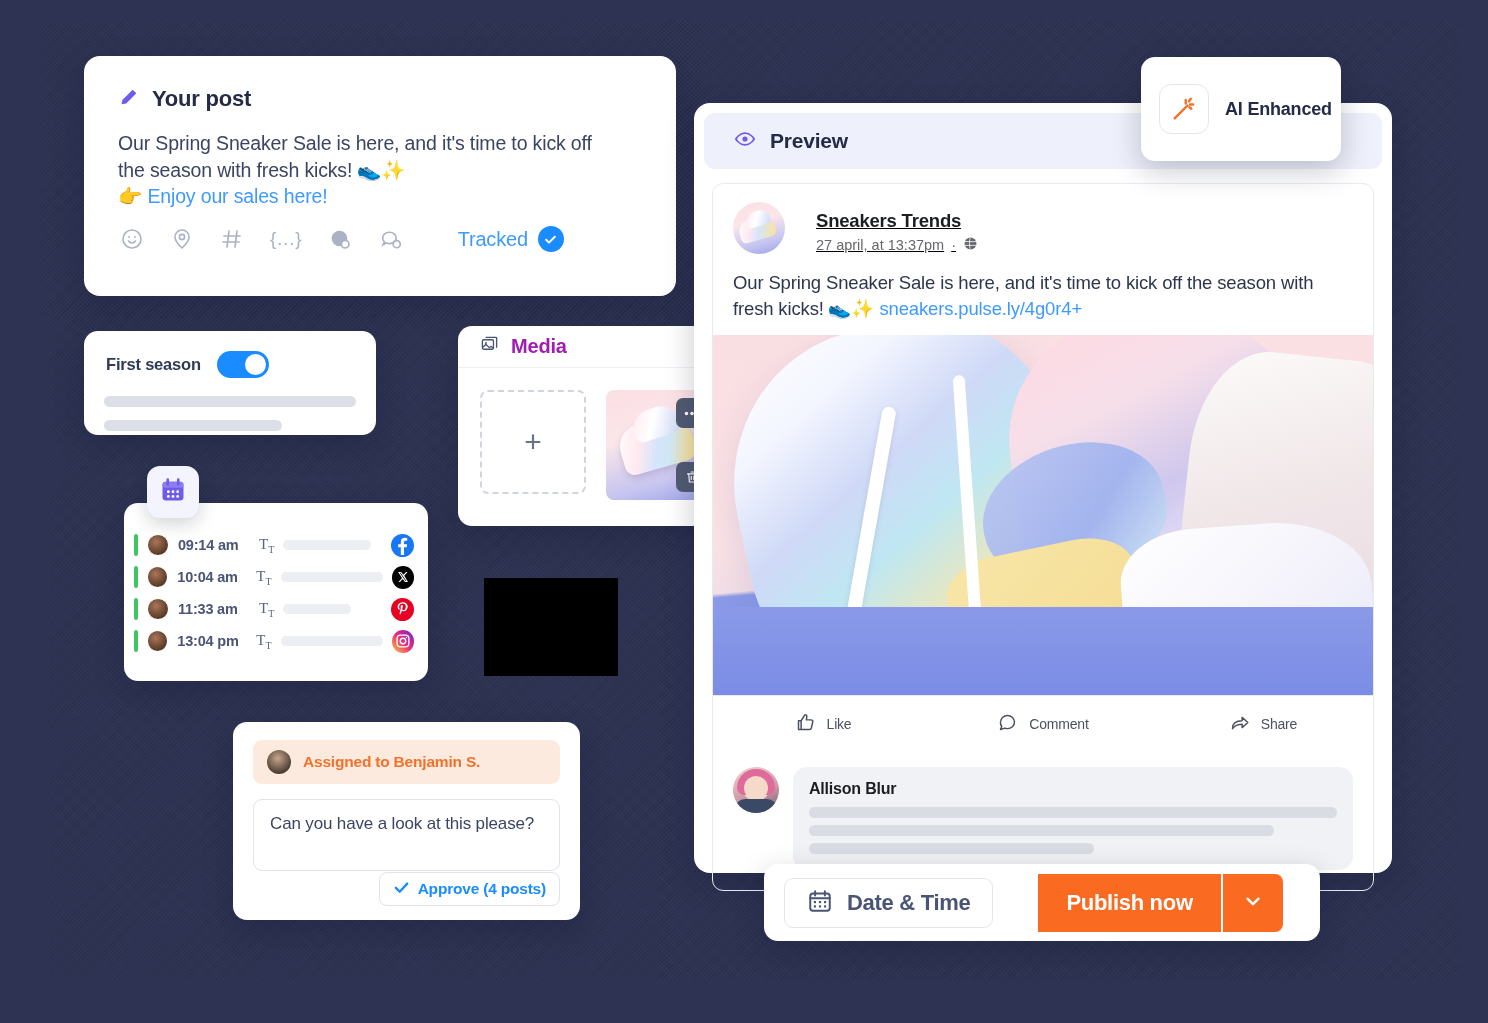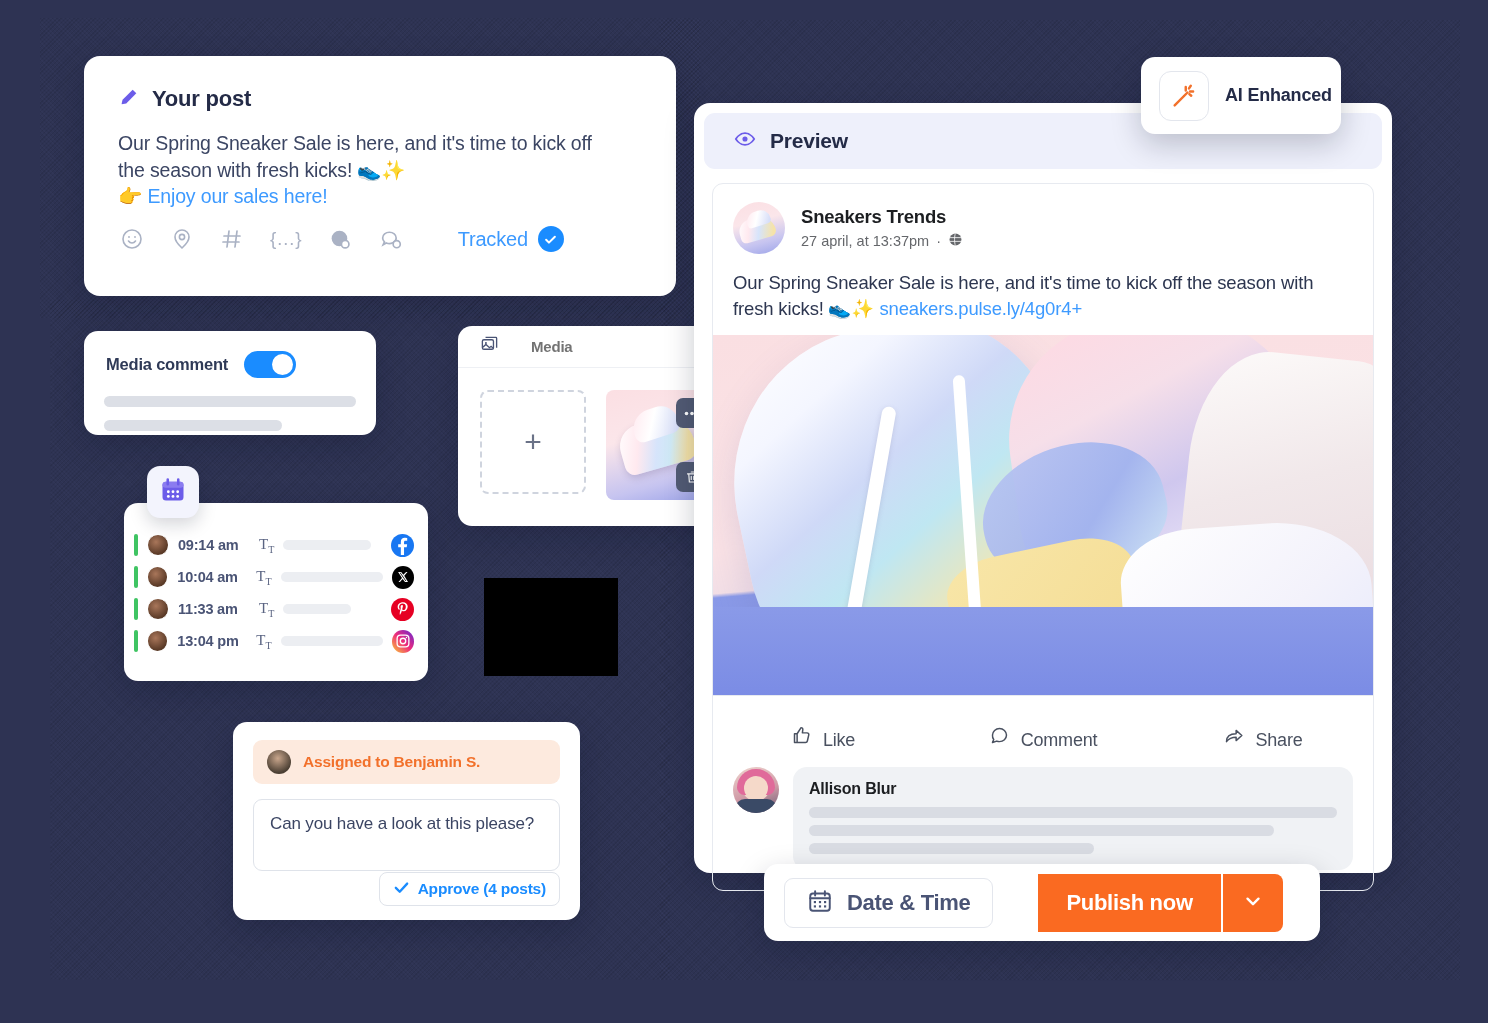--- a/index.html
+++ b/index.html
@@ -42,21 +42,21 @@
   #firstcomment { left:84px; top:331px; width:292px; height:104px; border-radius:14px;}
   .fc-head { display:flex; align-items:center; gap:16px; padding:20px 0 0 22px; }
   .fc-label { font-size:16.5px; font-weight:700; color:#2f3a57; letter-spacing:-.2px;}
   .toggle { width:52px;height:27px;border-radius:14px;background:#1a8cff;position:relative;}
   .toggle::after{content:"";position:absolute;top:3px;right:3px;width:21px;height:21px;border-radius:50%;background:#fff;}
   .skel { height:11px; border-radius:6px; background:#dcdfe6; }
 
   
   #media { left:458px; top:326px; width:284px; height:200px; border-radius:14px; overflow:hidden;}
   .md-head { display:flex;align-items:center;gap:12px;height:42px;padding-left:22px;border-bottom:1px solid #eef0f4;}
-  .md-title{font-size:15px;font-weight:700;color:#737373;letter-spacing:-.2px;margin-left:20px;}
+  .md-title{font-size:20px;font-weight:700;color:#a21caf;letter-spacing:-.2px;}
   .md-body{display:flex;gap:20px;padding:22px 0 0 22px;}
   .md-drop{width:106px;height:104px;border:2px dashed #cfd4de;border-radius:8px;display:flex;align-items:center;justify-content:center;}
   .md-thumb{width:110px;height:110px;border-radius:8px;position:relative;overflow:hidden;}
   .md-btn{position:absolute;width:32px;height:30px;border-radius:7px;background:#525b74;display:flex;align-items:center;justify-content:center;}
 
   
   #schedbadge{position:absolute;left:147px;top:466px;width:52px;height:52px;border-radius:13px;background:#f3f4fd;display:flex;align-items:center;justify-content:center;box-shadow:0 6px 18px rgba(10,14,38,.18);z-index:3;}
   #schedule{left:124px;top:503px;width:304px;height:178px;border-radius:14px;}
   .sc-row{display:flex;align-items:center;gap:9px;height:32px;padding-left:10px;}
   .sc-bar{width:4px;height:22px;border-radius:2px;background:#3fc463;}
@@ -73,37 +73,37 @@
   .ap-assign-label{font-size:15.5px;font-weight:700;color:#f2712b;letter-spacing:-.2px;}
   .ap-note{margin:15px 20px 0 20px;height:72px;border:1px solid #dfe3ea;border-radius:9px;padding:12px 16px;font-size:17px;line-height:1.42;color:#3b4563;letter-spacing:-.15px;}
   .ap-btn{position:absolute;right:20px;bottom:14px;height:34px;border:1px solid #dfe3ea;border-radius:8px;display:flex;align-items:center;gap:8px;padding:0 13px;background:#fff;}
   .ap-btn-label{font-size:15.5px;font-weight:700;color:#1a8cff;letter-spacing:-.2px;}
 
   
   #preview{left:694px;top:103px;width:698px;height:770px;border-radius:16px;}
   .pv-head{margin:10px 10px 0 10px;height:56px;border-radius:11px;background:#eef0fb;display:flex;align-items:center;gap:14px;padding-left:30px;}
   .pv-title{font-size:21px;font-weight:700;color:#242b47;letter-spacing:-.2px;}
   .pv-post{margin:14px 18px 0 18px;border:1px solid #e7eaf0;border-radius:11px;overflow:hidden;}
-  .pv-top{display:flex;gap:16px;padding:18px 0 0 20px;align-items:center;}
+  .pv-top{display:flex;gap:31px;padding:18px 0 0 20px;align-items:flex-end;text-decoration:underline;}
   .pv-av{width:52px;height:52px;border-radius:50%;overflow:hidden;flex:0 0 52px;}
   .pv-name{font-size:18.5px;font-weight:700;color:#1c1e21;letter-spacing:-.2px;}
   .pv-meta{display:flex;align-items:center;gap:7px;font-size:14.5px;color:#65676b;margin-top:4px;}
   .pv-text{padding:16px 22px 14px 20px;font-size:18.5px;line-height:1.38;color:#2d3650;letter-spacing:-.15px;}
   .pv-url{color:#3d9aff;margin-top:20px;}
   .pv-img{height:360px;width:100%;position:relative;overflow:hidden;}
   .pv-actions{display:flex;border-top:1px solid #e7eaf0;height:56px;}
-  .pv-act{flex:1;display:flex;align-items:flex-end;justify-content:center;gap:11px;font-size:18px;color:#4a5160;letter-spacing:-.2px;}
+  .pv-act{flex:1;display:flex;align-items:center;justify-content:center;gap:11px;font-size:14px;color:#4a5160;letter-spacing:-.2px;}
   .pv-comment{display:flex;gap:14px;padding:16px 20px 20px 20px;}
   .pv-cav{width:46px;height:46px;border-radius:50%;flex:0 0 46px;overflow:hidden;}
   .pv-cbub{flex:1;background:#f0f2f5;border-radius:14px;padding:13px 16px 16px 16px;}
   .pv-cname{font-size:16px;font-weight:700;color:#1c1e21;margin-bottom:9px;letter-spacing:-.2px;}
   .pv-cskel{height:11px;border-radius:6px;background:#d9dce3;margin-bottom:7px;}
 
   
-  #aibadge{left:1141px;top:57px;width:200px;height:77px;border-radius:14px;display:flex;align-items:center;gap:16px;padding-left:18px;z-index:5;}
+  #aibadge{left:1141px;top:57px;width:200px;height:104px;border-radius:14px;display:flex;align-items:center;gap:16px;padding-left:18px;z-index:5;}
   .ai-ic{width:50px;height:50px;border-radius:12px;border:1px solid #e3e6ed;display:flex;align-items:center;justify-content:center;}
   .ai-label{font-size:18px;font-weight:700;color:#242b47;letter-spacing:-.2px;}
 
   
   #actionbar{left:764px;top:864px;width:556px;height:77px;border-radius:14px;display:flex;align-items:center;padding:0 20px;gap:28px;z-index:4;}
   .dt-btn{height:50px;border:1px solid #e3e6ed;border-radius:9px;display:flex;align-items:center;gap:14px;padding:0 22px;background:#fff;}
   .dt-label{font-size:22px;font-weight:700;color:#4a5475;letter-spacing:-.3px;}
   .pub-wrap{display:flex;height:58px;border-radius:8px;overflow:hidden;padding-left:17px;}
   .pub-main{background:#fa6a21;display:flex;align-items:center;padding:0 28px;}
   .pub-label{font-size:22px;font-weight:700;color:#fff;letter-spacing:-.3px;}
@@ -176,21 +176,21 @@
           <svg width="15" height="15" viewBox="0 0 24 24" fill="none" stroke="#fff" stroke-width="3.2" stroke-linecap="round" stroke-linejoin="round">
               <path d="M5 12.5l4.5 4.5L19 7.5"></path>
             </svg>
         </span>
       </span>
     </div>
   </div>
 
   <div class="card" id="firstcomment">
     <div class="fc-head">
-      <span class="fc-label">Media comment</span>
+      <span class="fc-label">First season</span>
       <span class="toggle"></span>
     </div>
     <div class="skel" style="margin:18px 20px 0 20px;width:252px;"></div>
     <div class="skel" style="margin:13px 20px 0 20px;width:178px;"></div>
   </div>
 
   <div class="card" id="media">
     <div class="md-head">
       <span>
         <svg width="19" height="19" viewBox="0 0 24 24" fill="none" stroke="#4a5475" stroke-width="1.7">

